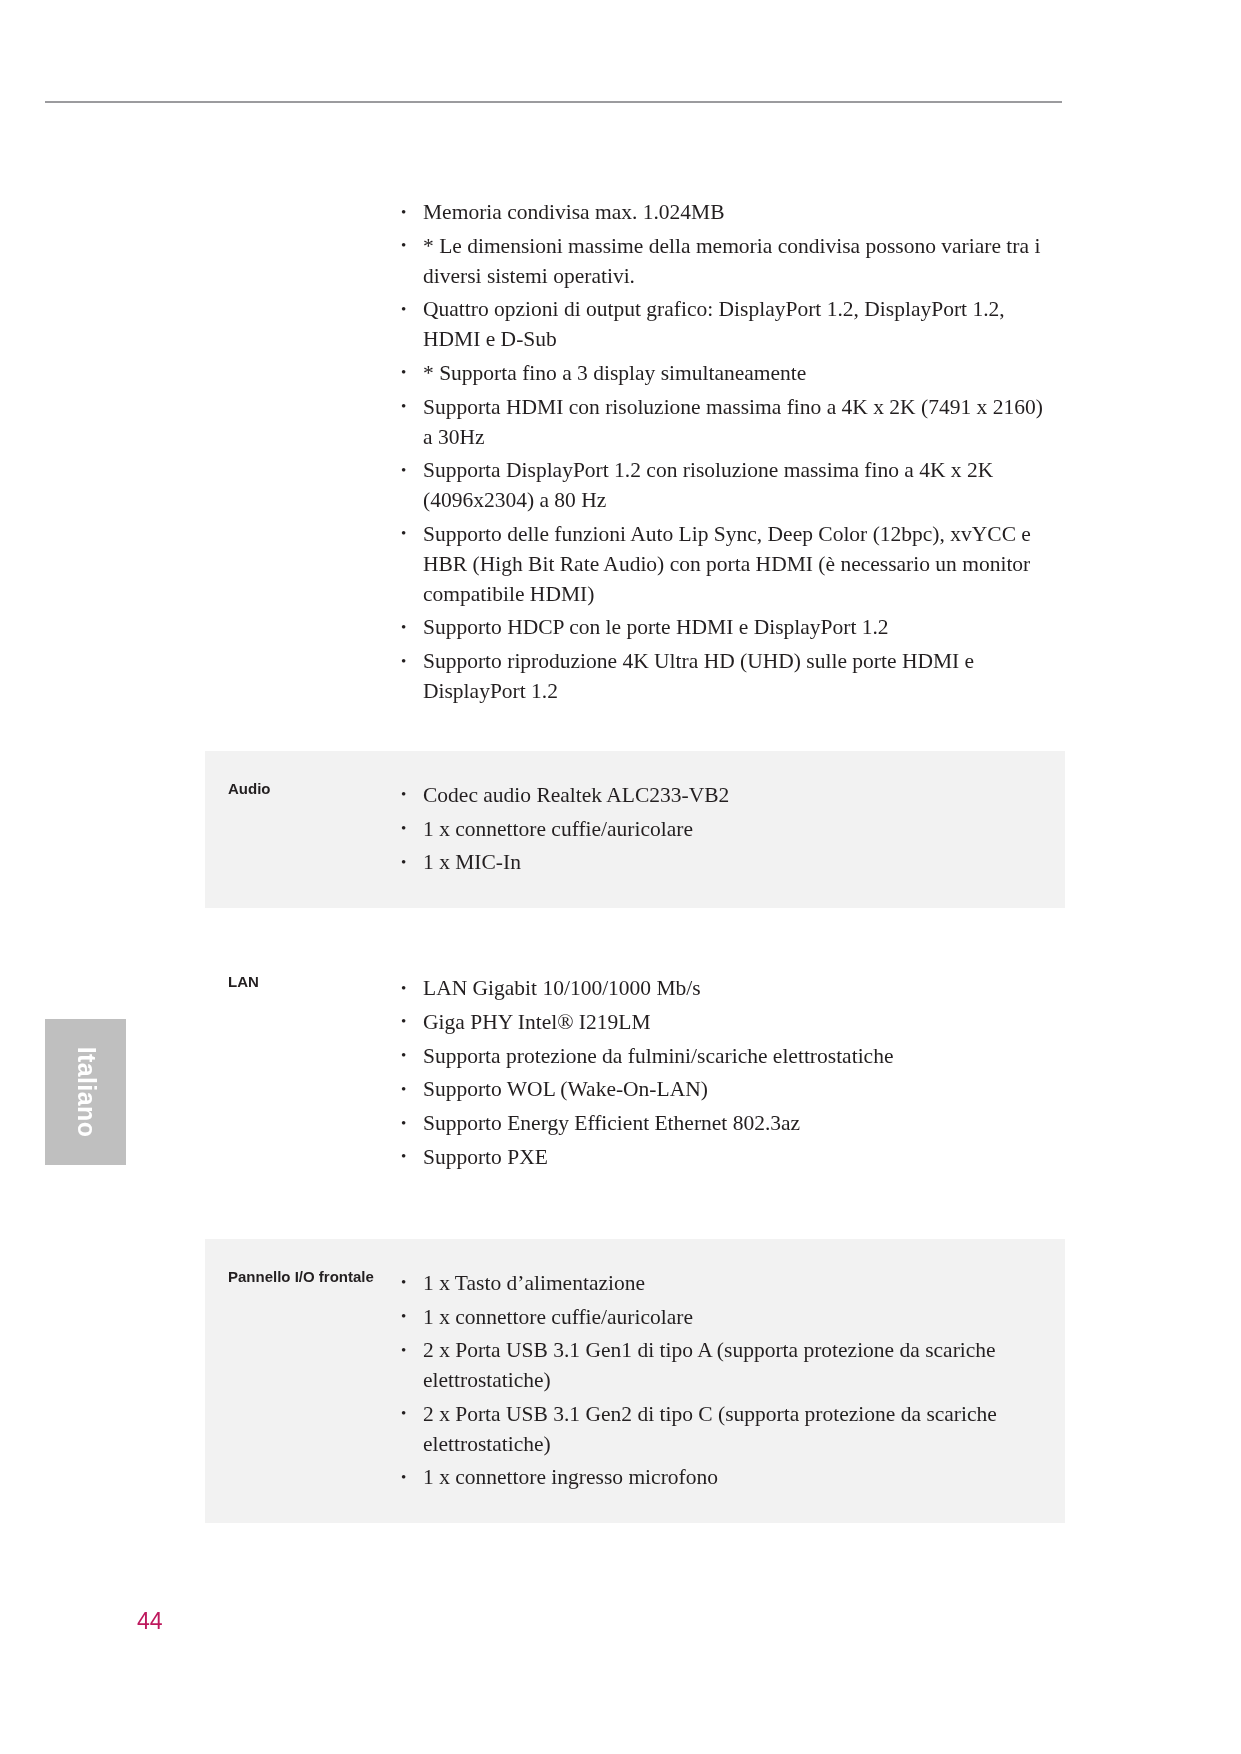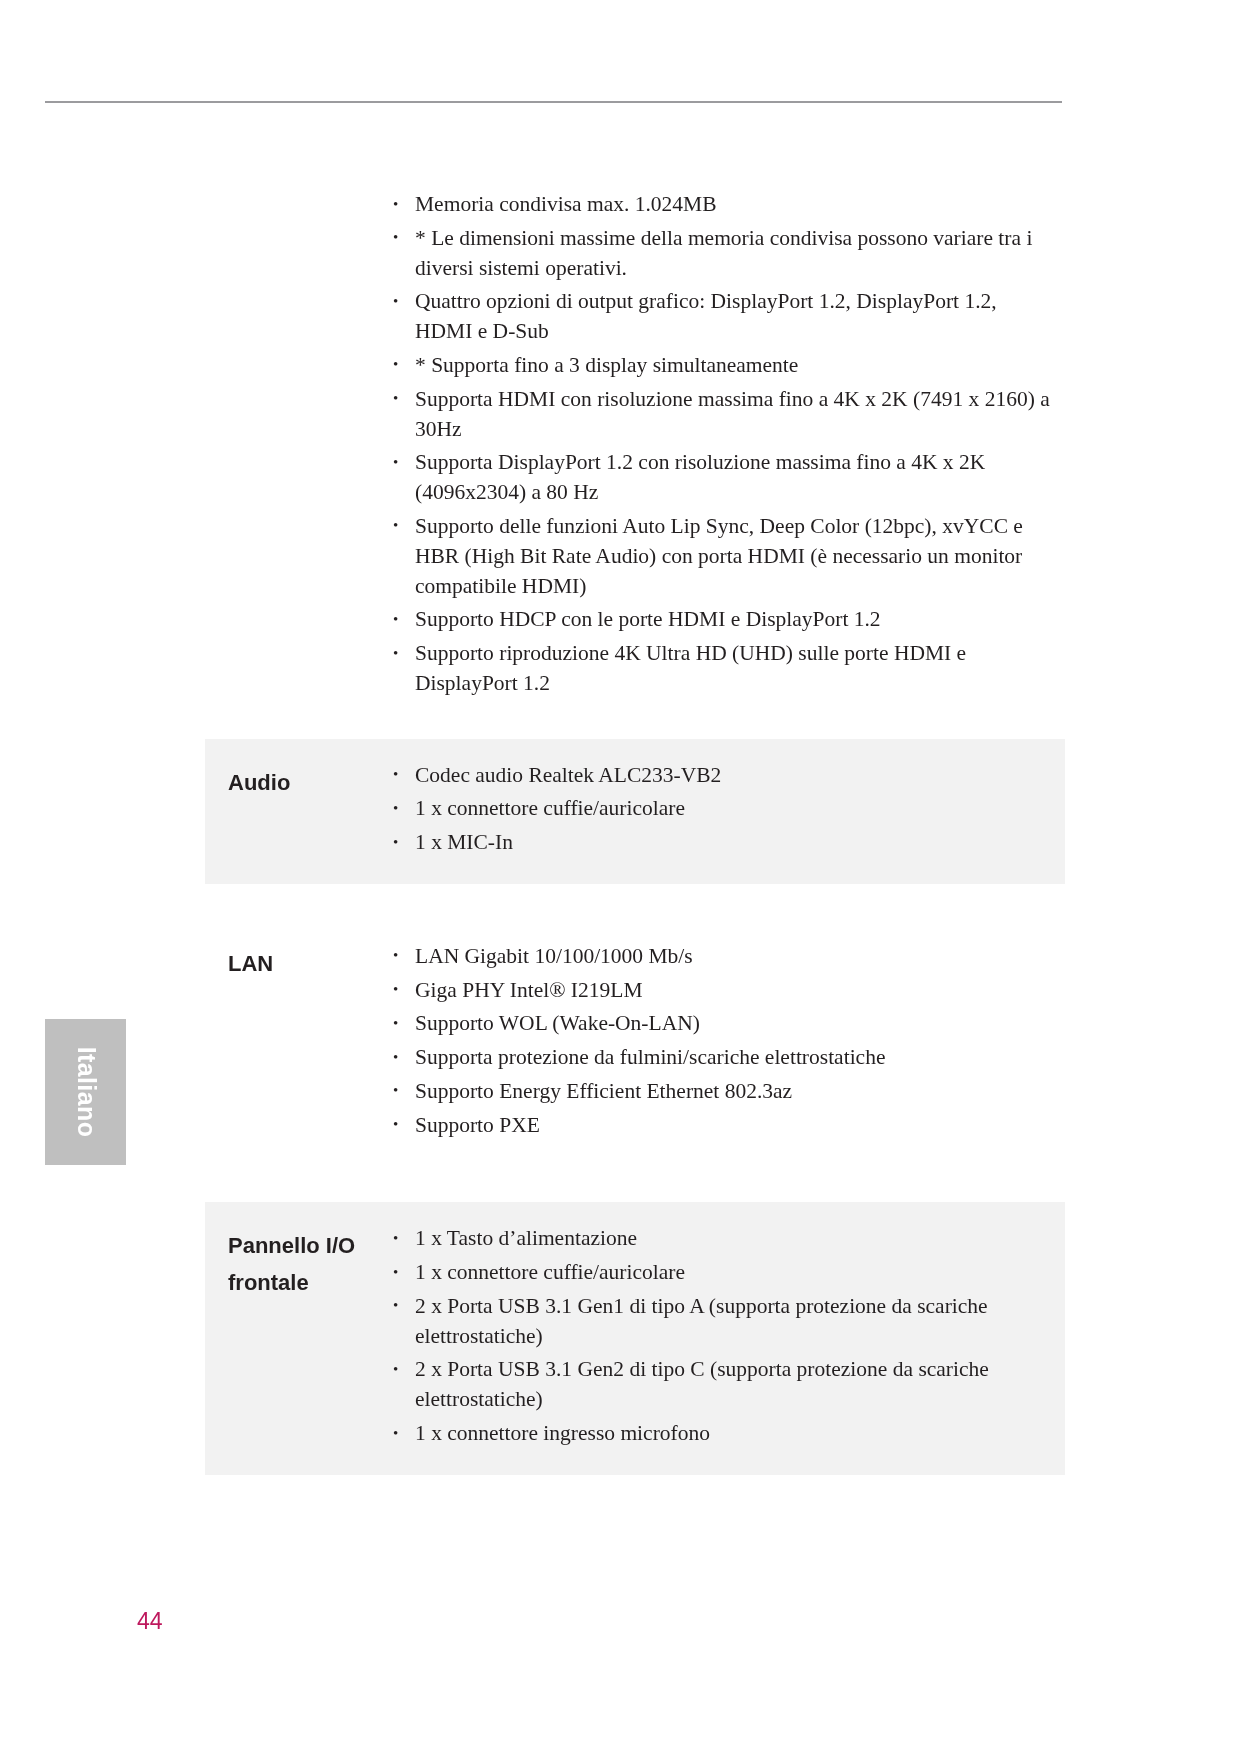--- a/index.html
+++ b/index.html
@@ -71,39 +71,39 @@
     background: #f2f2f2;
   }
   .spec-row .label-cell {
     width: 182px;
     flex: 0 0 182px;
     padding-left: 23px;
     padding-top: 26px;
     box-sizing: border-box;
     font-family: "Liberation Sans", "DejaVu Sans", sans-serif;
     font-weight: bold;
-    font-size: 22px;
+    font-size: 15px;
     line-height: 1.66;
     color: #231f20;
   }
   .spec-row .value-cell {
     flex: 1 1 auto;
     padding-top: 22px;
     padding-bottom: 22px;
     padding-right: 10px;
     box-sizing: border-box;
   }
   .spec-row.no-label .label-cell {
     padding-top: 0;
   }
 
   
   ul.bullets {
     list-style: none;
-    margin: 0;
+    margin: 8px;
     padding: 0;
   }
   ul.bullets > li {
     position: relative;
     padding-left: 28px;
     font-size: 21.5px;
     line-height: 1.39;
     margin: 0 0 0.18em 0;
     color: #231f20;
   }
@@ -184,22 +184,22 @@
     </div>
 
     <div class="block-gap"></div>
 
     <div class="spec-row">
       <div class="label-cell">LAN</div>
       <div class="value-cell">
         <ul class="bullets">
           <li>LAN Gigabit 10/100/1000 Mb/s</li>
           <li>Giga PHY Intel® I219LM</li>
+          <li>Supporta protezione da fulmini/scariche elettrostatiche</li>
           <li>Supporto WOL (Wake-On-LAN)</li>
-          <li>Supporta protezione da fulmini/scariche elettrostatiche</li>
           <li>Supporto Energy Efficient Ethernet 802.3az</li>
           <li>Supporto PXE</li>
         </ul>
       </div>
     </div>
 
     <div class="block-gap"></div>
 
     <div class="spec-row shaded">
       <div class="label-cell">Pannello I/O frontale</div>

